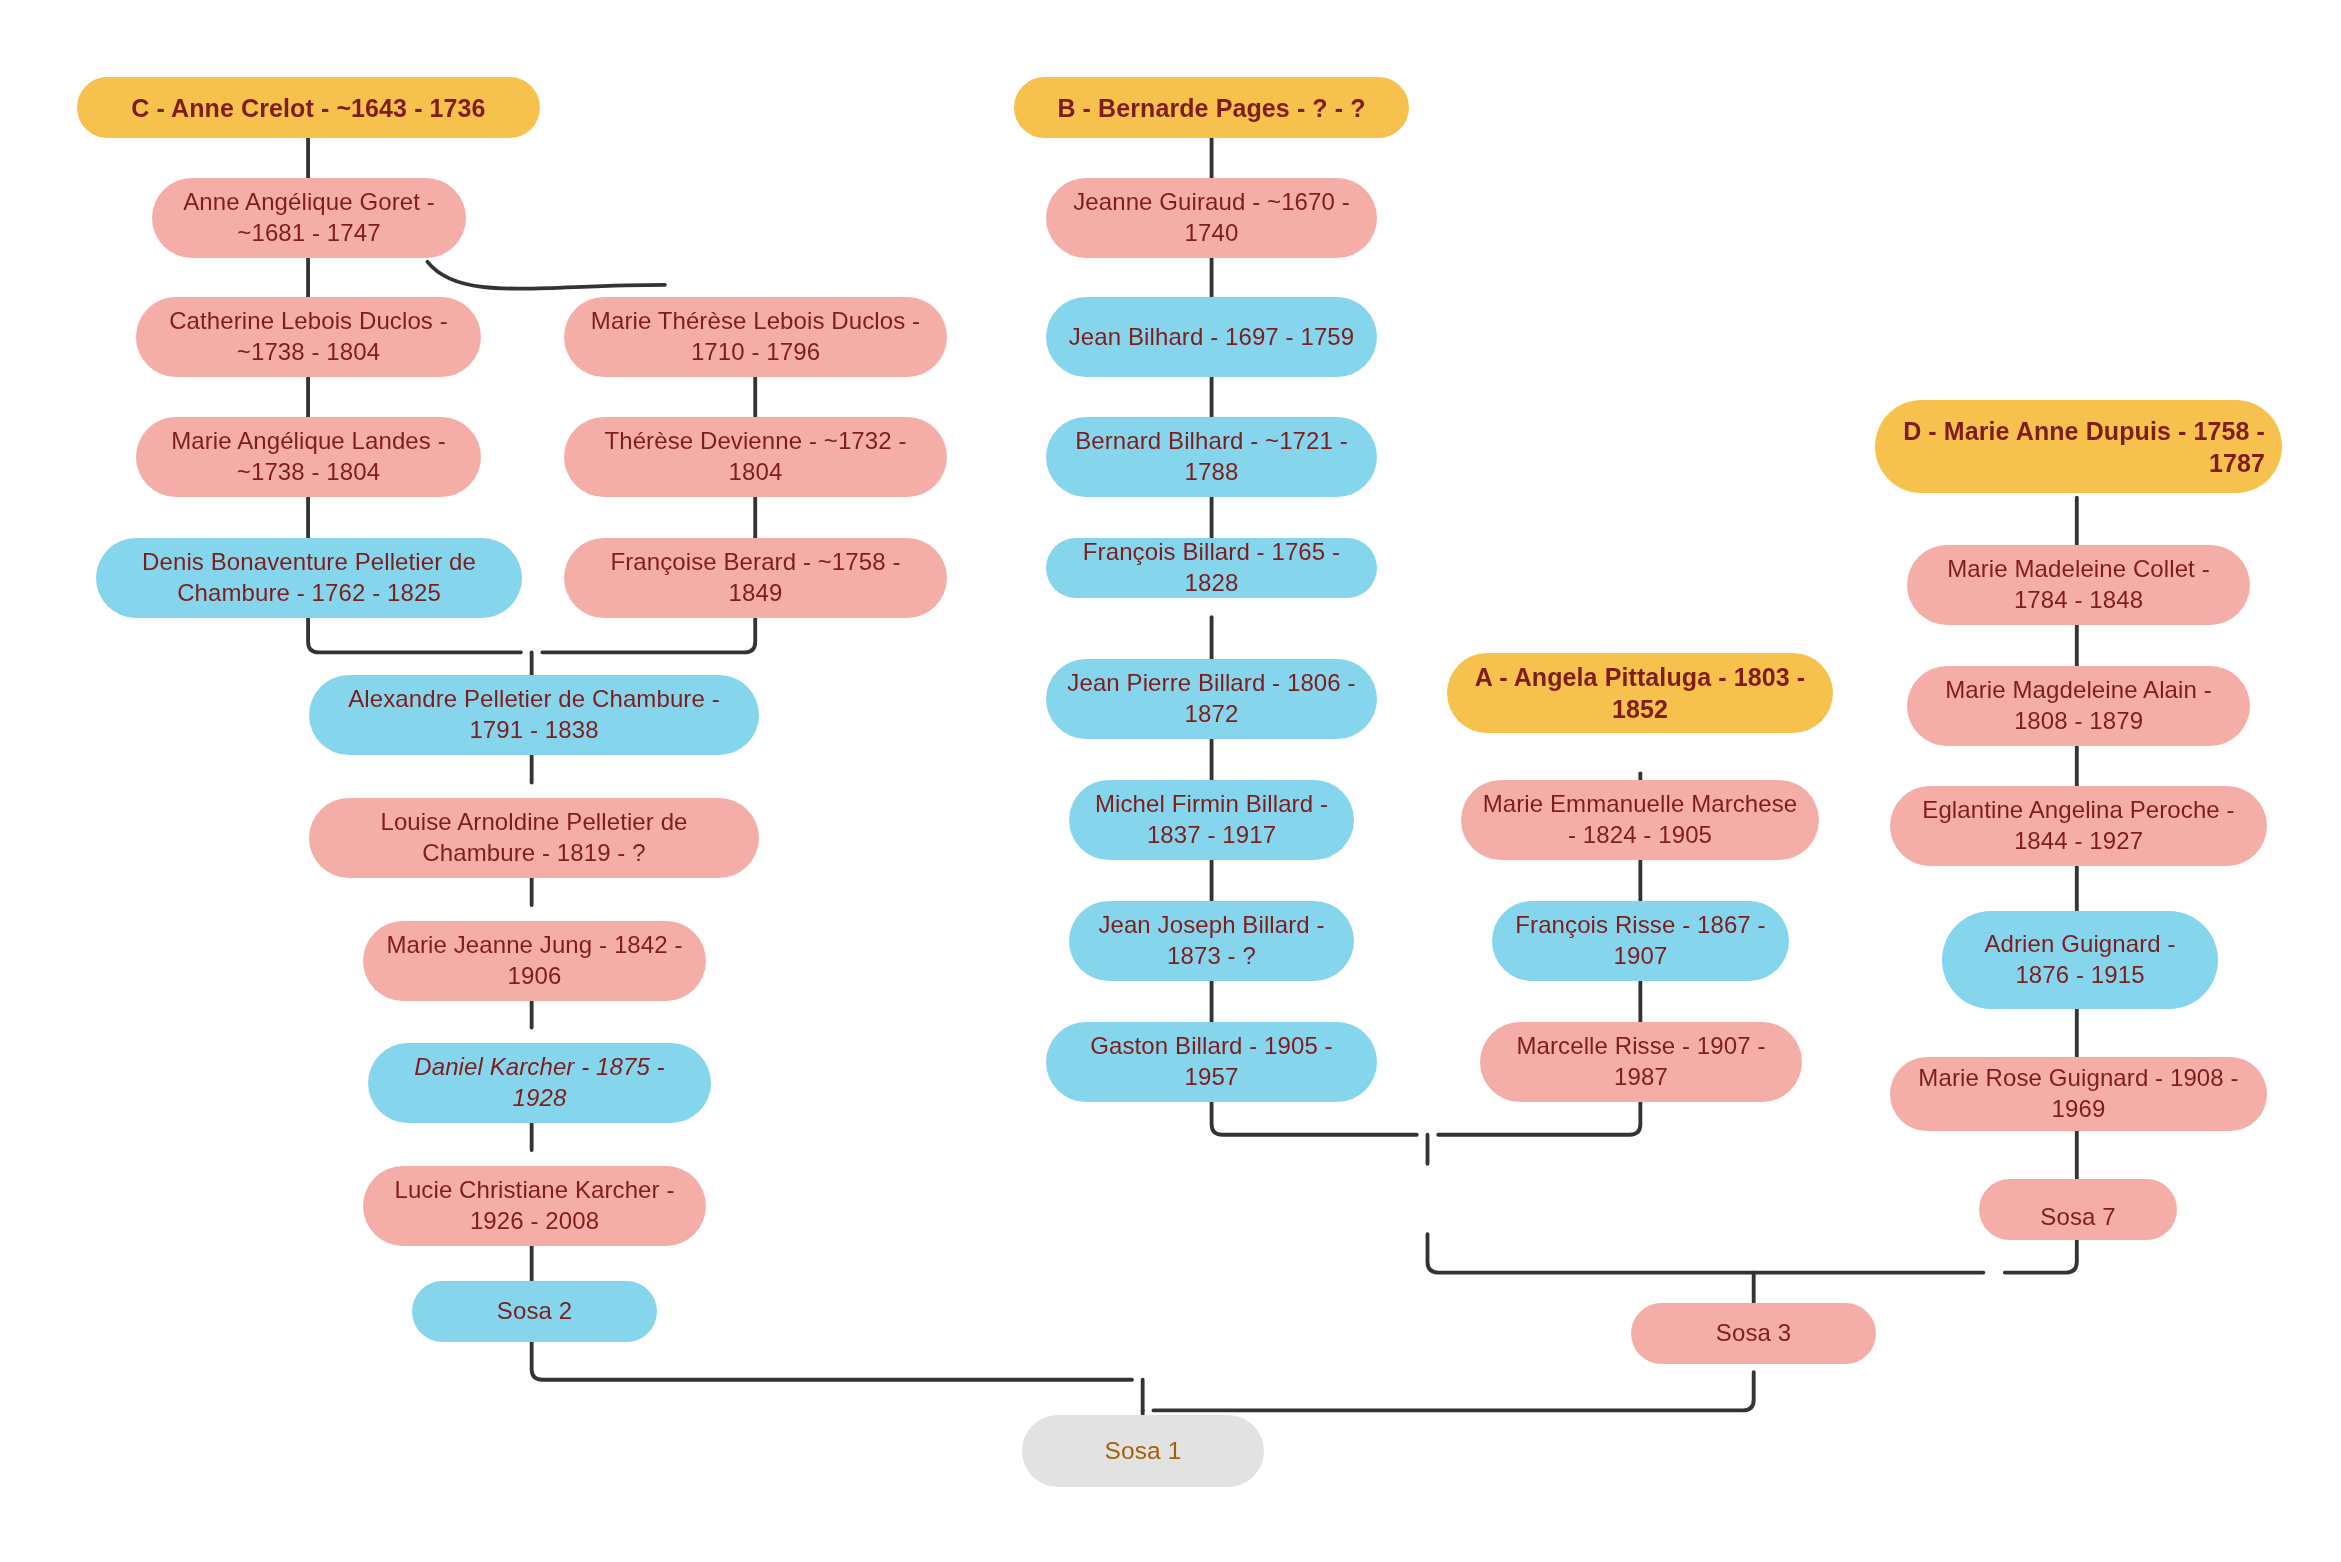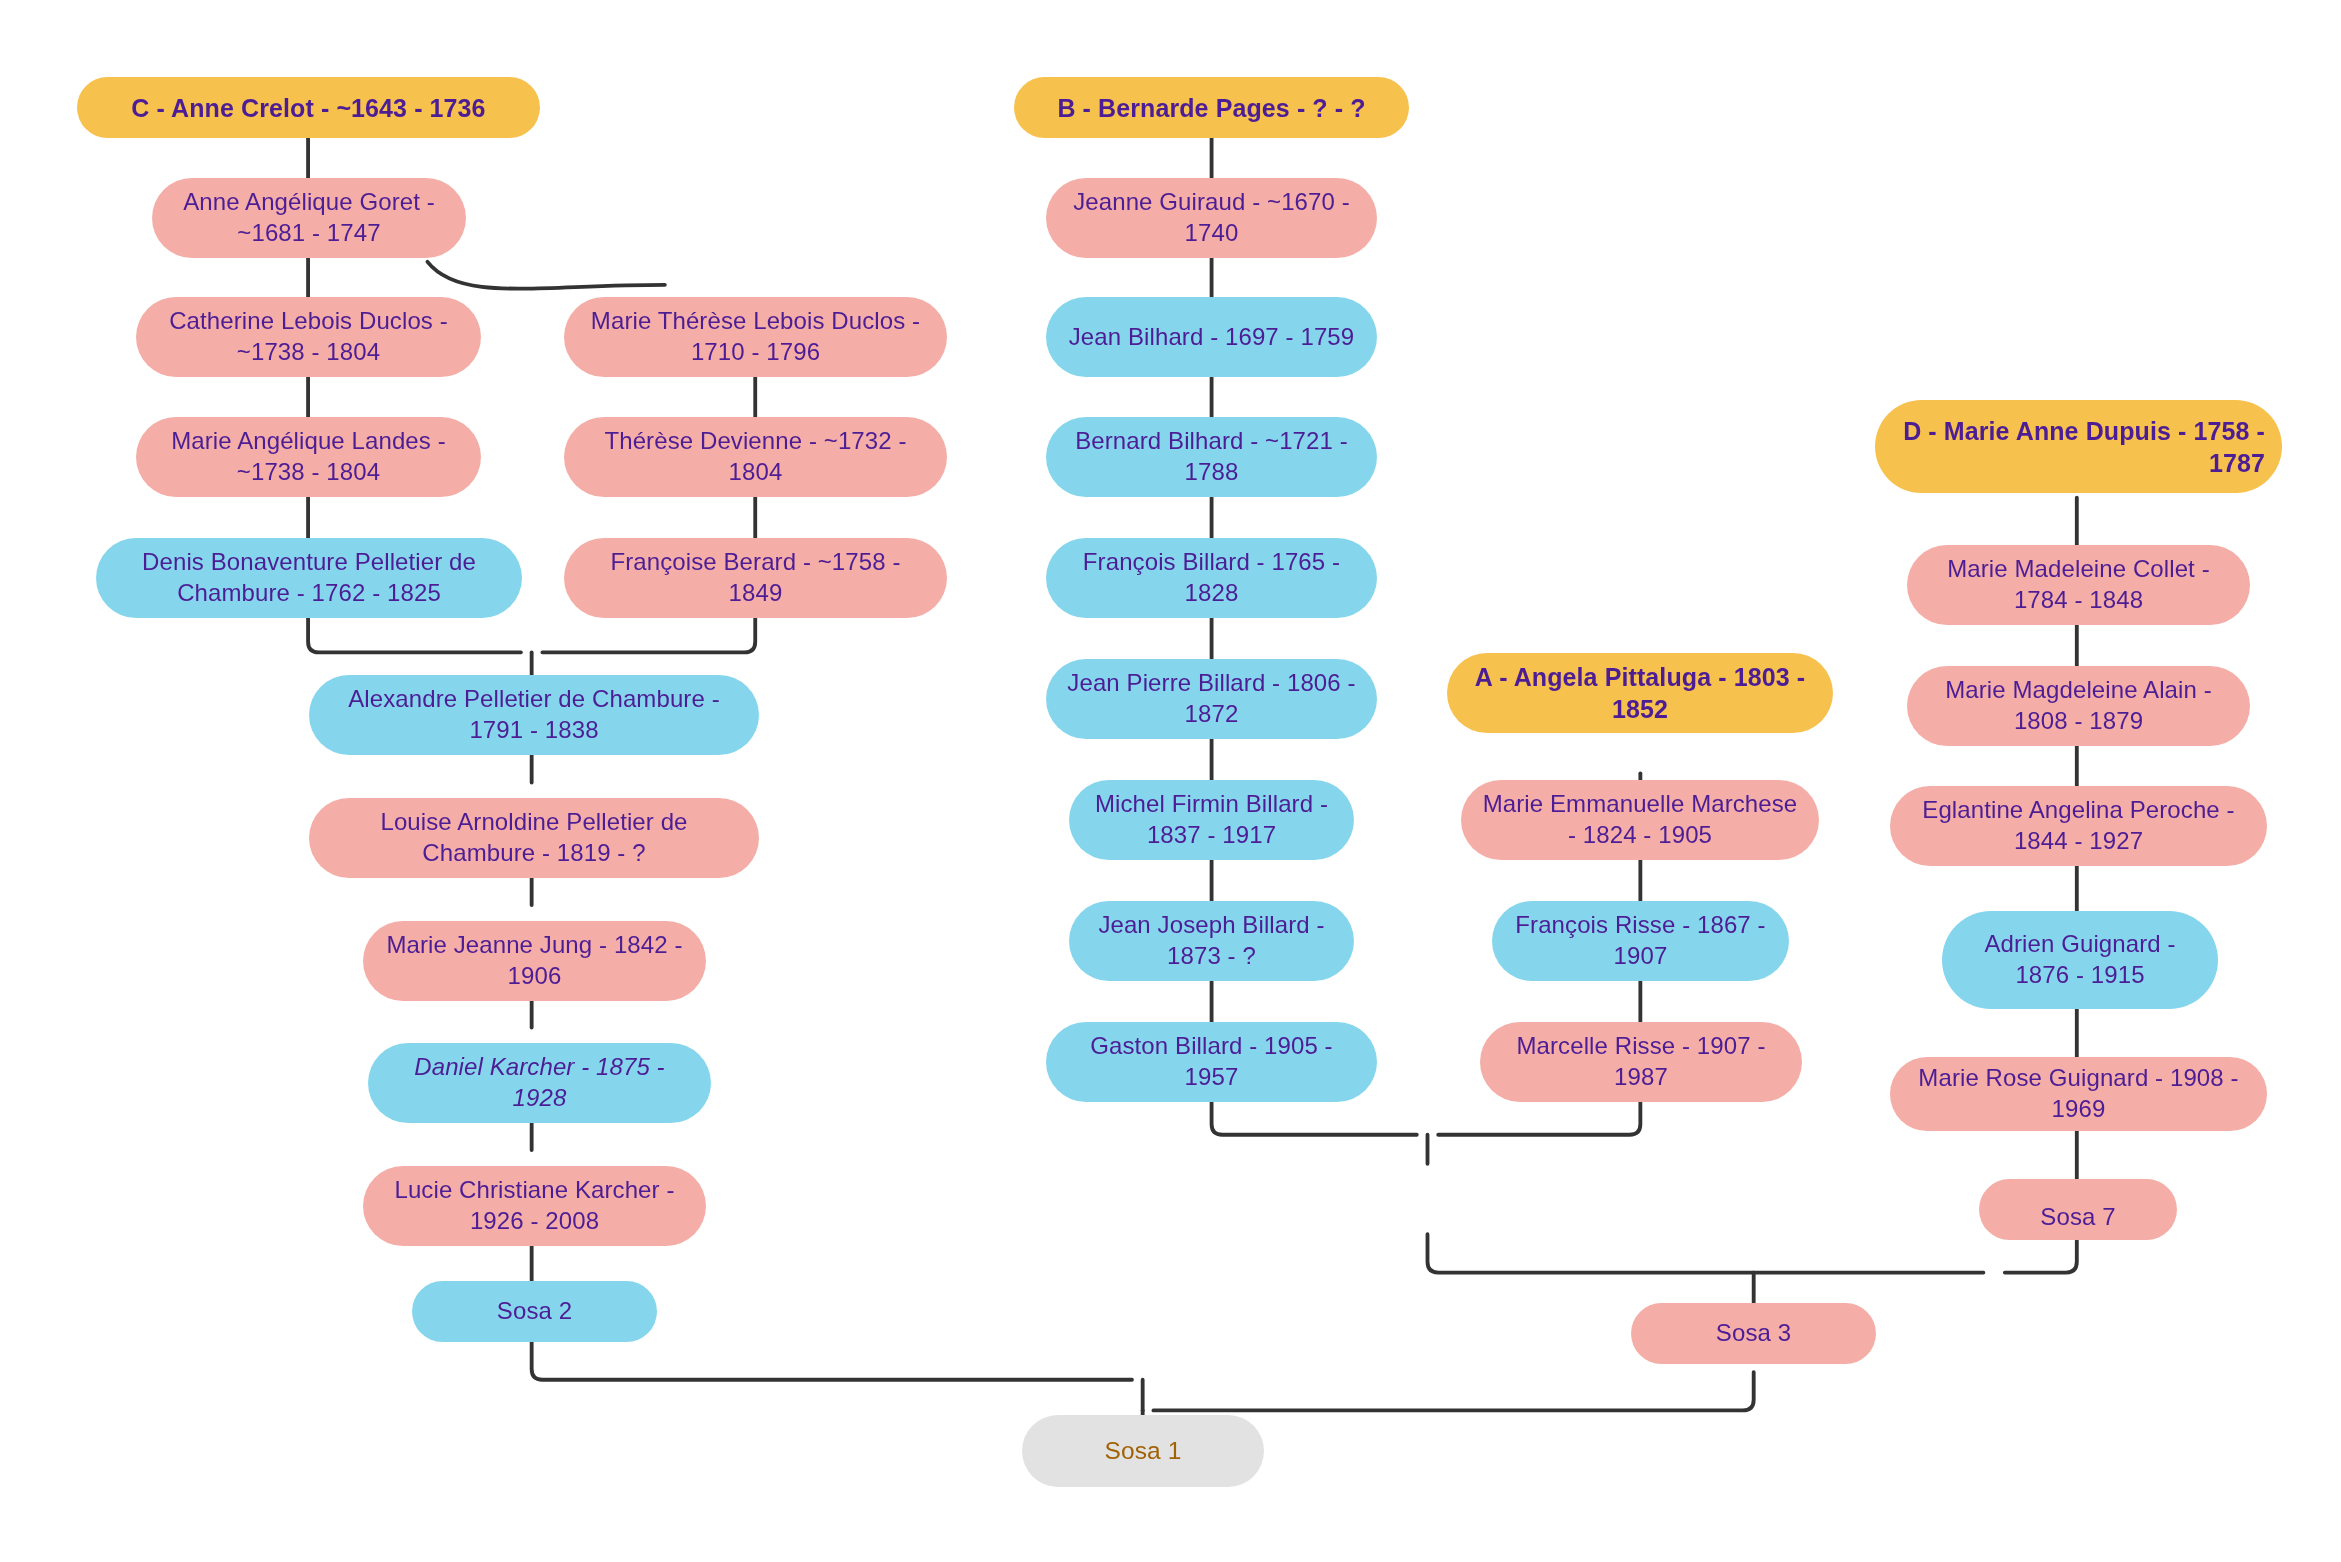--- a/index.html
+++ b/index.html
@@ -29,21 +29,21 @@
   .node {
     position: absolute;
     box-sizing: border-box;
     display: flex;
     align-items: center;
     justify-content: center;
     text-align: center;
     border-radius: 765px;
     font-size: 24px;
     line-height: 1.28;
-    color: #4c1d95;
+    color: #7f1d1d;
     padding: 7.7px 17px;
     letter-spacing: 0.1px;
     z-index: 2;
   }
   .node.female { background: #f4aea7; }
   .node.male   { background: #85d6ec; }
   .node.root {
     background: #f7c14d;
     font-weight: bold;
     font-size: 25px;
@@ -194,21 +194,21 @@
   </div>
 
   <div class="node male" style="left:1046px; top:297px; width:331px; height:80px;">
     <span>Jean Bilhard - 1697 - 1759</span>
   </div>
 
   <div class="node male" style="left:1046px; top:417px; width:331px; height:80px;">
     <span>Bernard Bilhard - ~1721 - 1788</span>
   </div>
 
-  <div class="node male" style="left:1046px; top:538px; width:331px; height:80px;justify-content:center;">
+  <div class="node male" style="left:1046px; top:538px; width:331px; height:60px;justify-content:center;">
     <span>François Billard - 1765 - 1828</span>
   </div>
 
   <div class="node male" style="left:1046px; top:659px; width:331px; height:80px;">
     <span>Jean Pierre Billard - 1806 - 1872</span>
   </div>
 
   <div class="node male" style="left:1069px; top:780px; width:285px; height:80px;">
     <span>Michel Firmin Billard - 1837 - 1917</span>
   </div>

